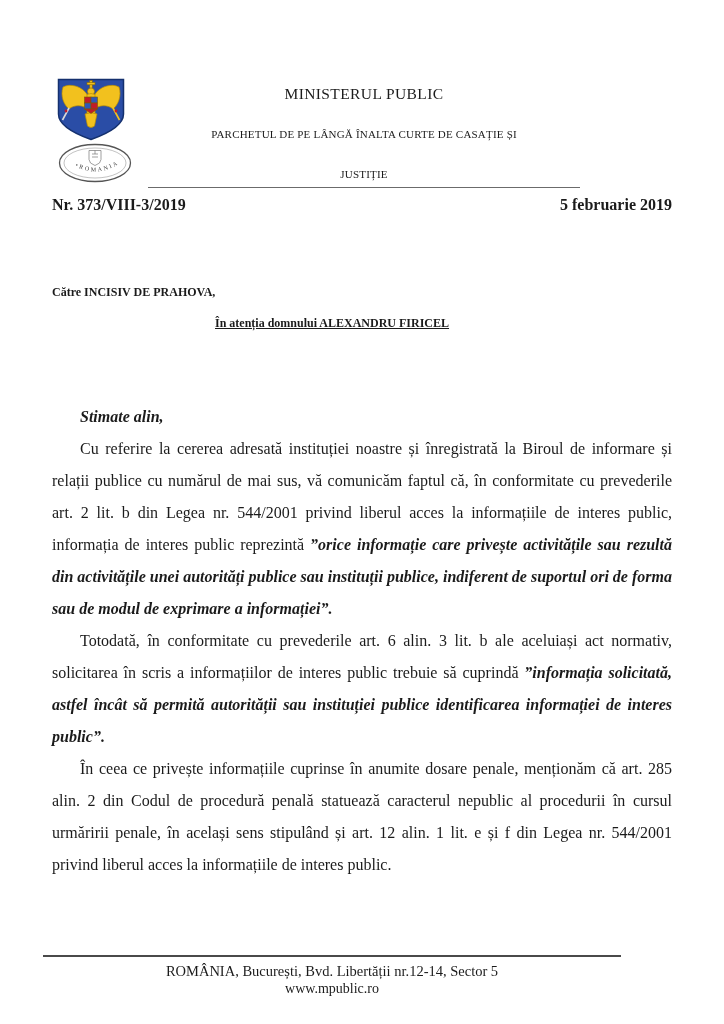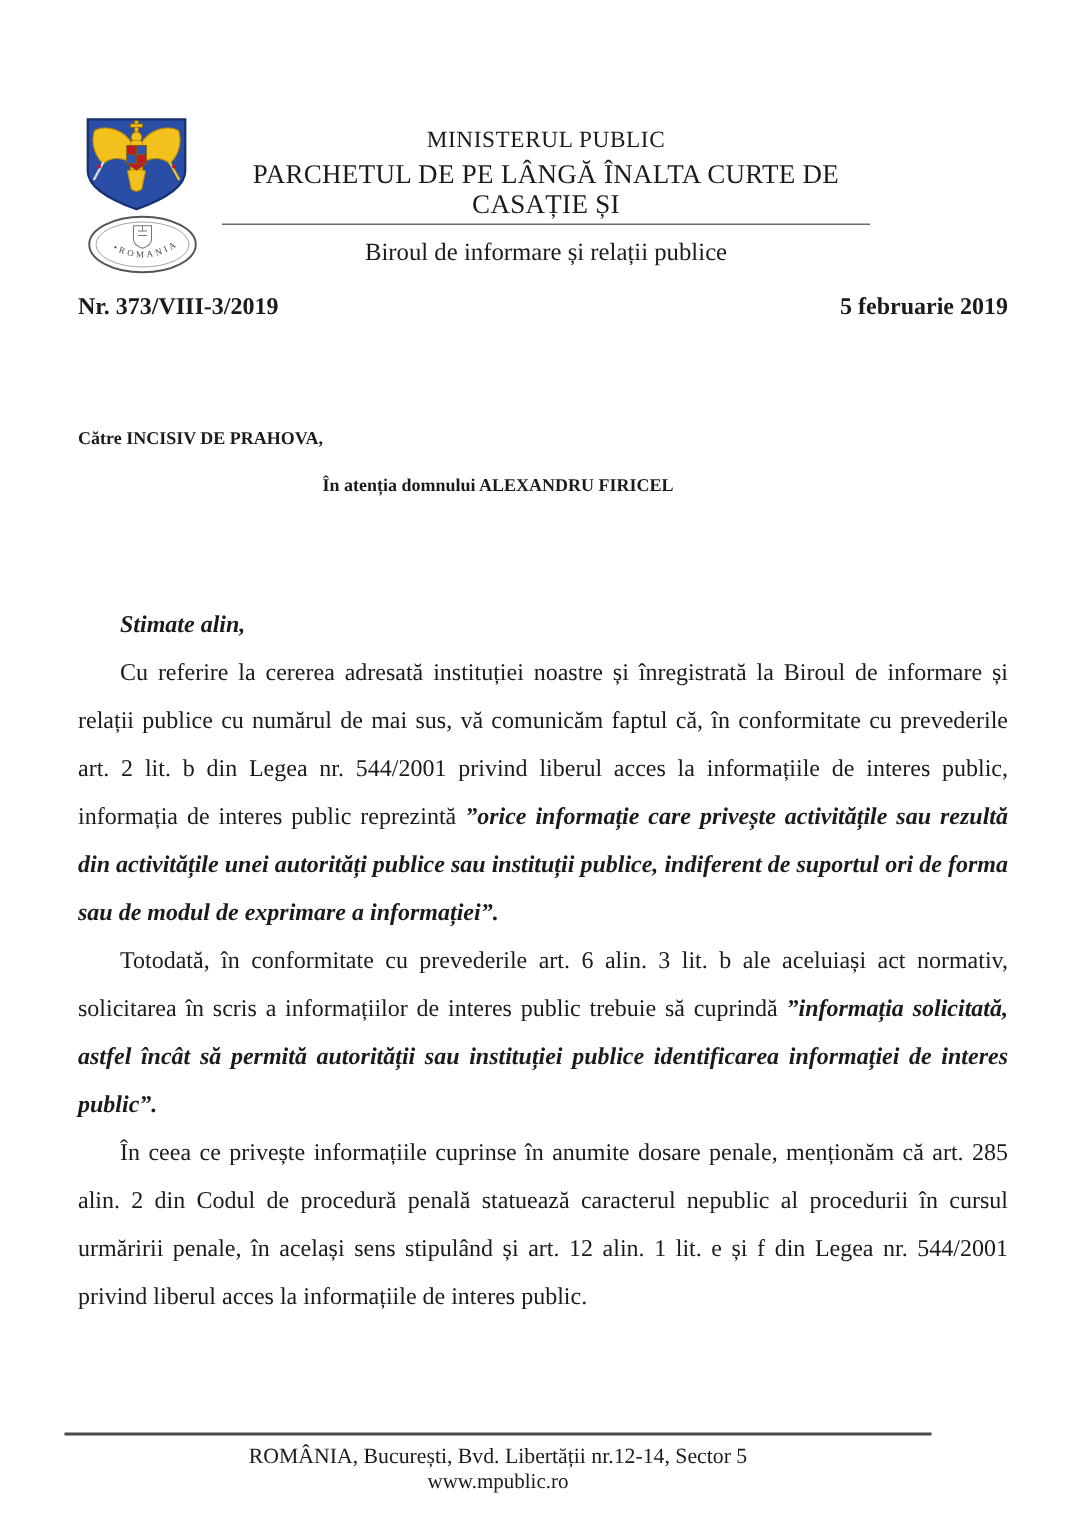--- a/index.html
+++ b/index.html
@@ -11,34 +11,34 @@
     position:relative;
     overflow:hidden;
   }
   .page { position:absolute; inset:0; background:#ffffff; }
 
   
   .coa { position:absolute; left:57px; top:78px; width:68px; height:63px; }
   .seal { position:absolute; left:58px; top:143px; width:74px; height:40px; }
   .letterhead { position:absolute; left:148px; top:84px; width:432px; text-align:center; }
   .ministry { font-size:15.5px; line-height:20px; letter-spacing:0.4px; }
-  .institution { font-size:18px; line-height:20px; margin-top:2px; letter-spacing:0.2px; }
+  .institution { font-size:11px; line-height:20px; margin-top:20px; letter-spacing:0.2px; }
   .lh-rule { border:none; border-top:1.5px solid #6b6b6b; margin-top:3px; }
   .department { font-size:16.5px; margin-top:8px; }
 
   
   .ref-row {
     position:absolute; left:52px; width:620px; top:196px;
     display:flex; justify-content:space-between;
     font-weight:bold; font-size:16px;
   }
 
   
   .recipient { position:absolute; left:52px; top:282px; font-weight:bold; font-size:12px; line-height:20px; }
-  .attention { margin-left:163px; margin-top:11px; }
+  .attention { margin-left:163px; margin-top:11px;text-decoration:underline; }
 
   
   .body-text {
     position:absolute; left:52px; width:620px; top:401px;
     font-size:16px; line-height:32px; text-align:justify;
   }
   .body-text p { text-indent:28px; margin:0; }
   .salutation { font-weight:bold; font-style:italic; }
   .quote { font-weight:bold; font-style:italic; }
 
@@ -91,22 +91,22 @@
         </defs>
       <text font-size="6" letter-spacing="2" fill="#444" font-family="'Liberation Serif',serif">
         <textPath href="#sealArc" startOffset="6">•ROMANIA•</textPath>
       </text>
     </svg>
   </div>
 
   <div class="letterhead">
     <div class="ministry">MINISTERUL PUBLIC</div>
     <div class="institution">PARCHETUL DE PE LÂNGĂ ÎNALTA CURTE DE CASAȚIE ȘI</div>
+    <div class="institution">JUSTIȚIE</div>
     <hr class="lh-rule">
-    <div class="department">Biroul de informare și relații publice</div>
   </div>
 
   <div class="ref-row">
     <span>Nr. 373/VIII-3/2019</span>
     <span>5 februarie 2019</span>
   </div>
 
   <div class="recipient">
     <div>Către INCISIV DE PRAHOVA,</div>
     <div class="attention">În atenția domnului ALEXANDRU FIRICEL</div>

